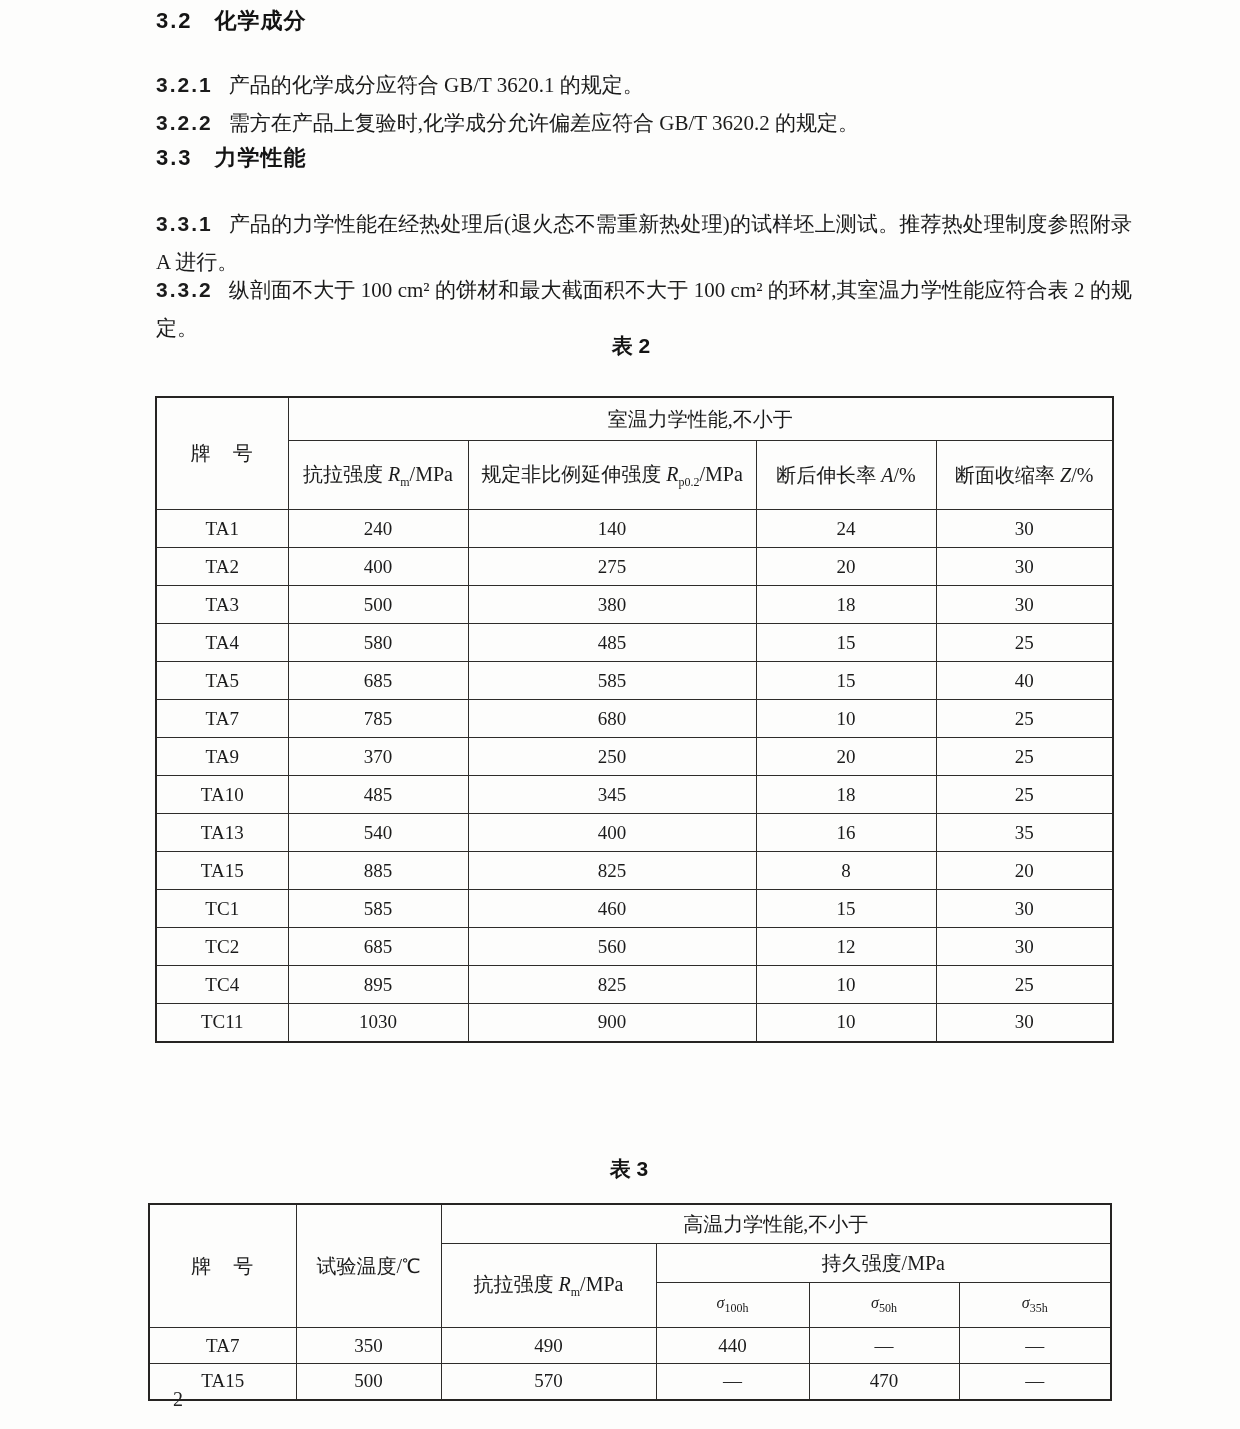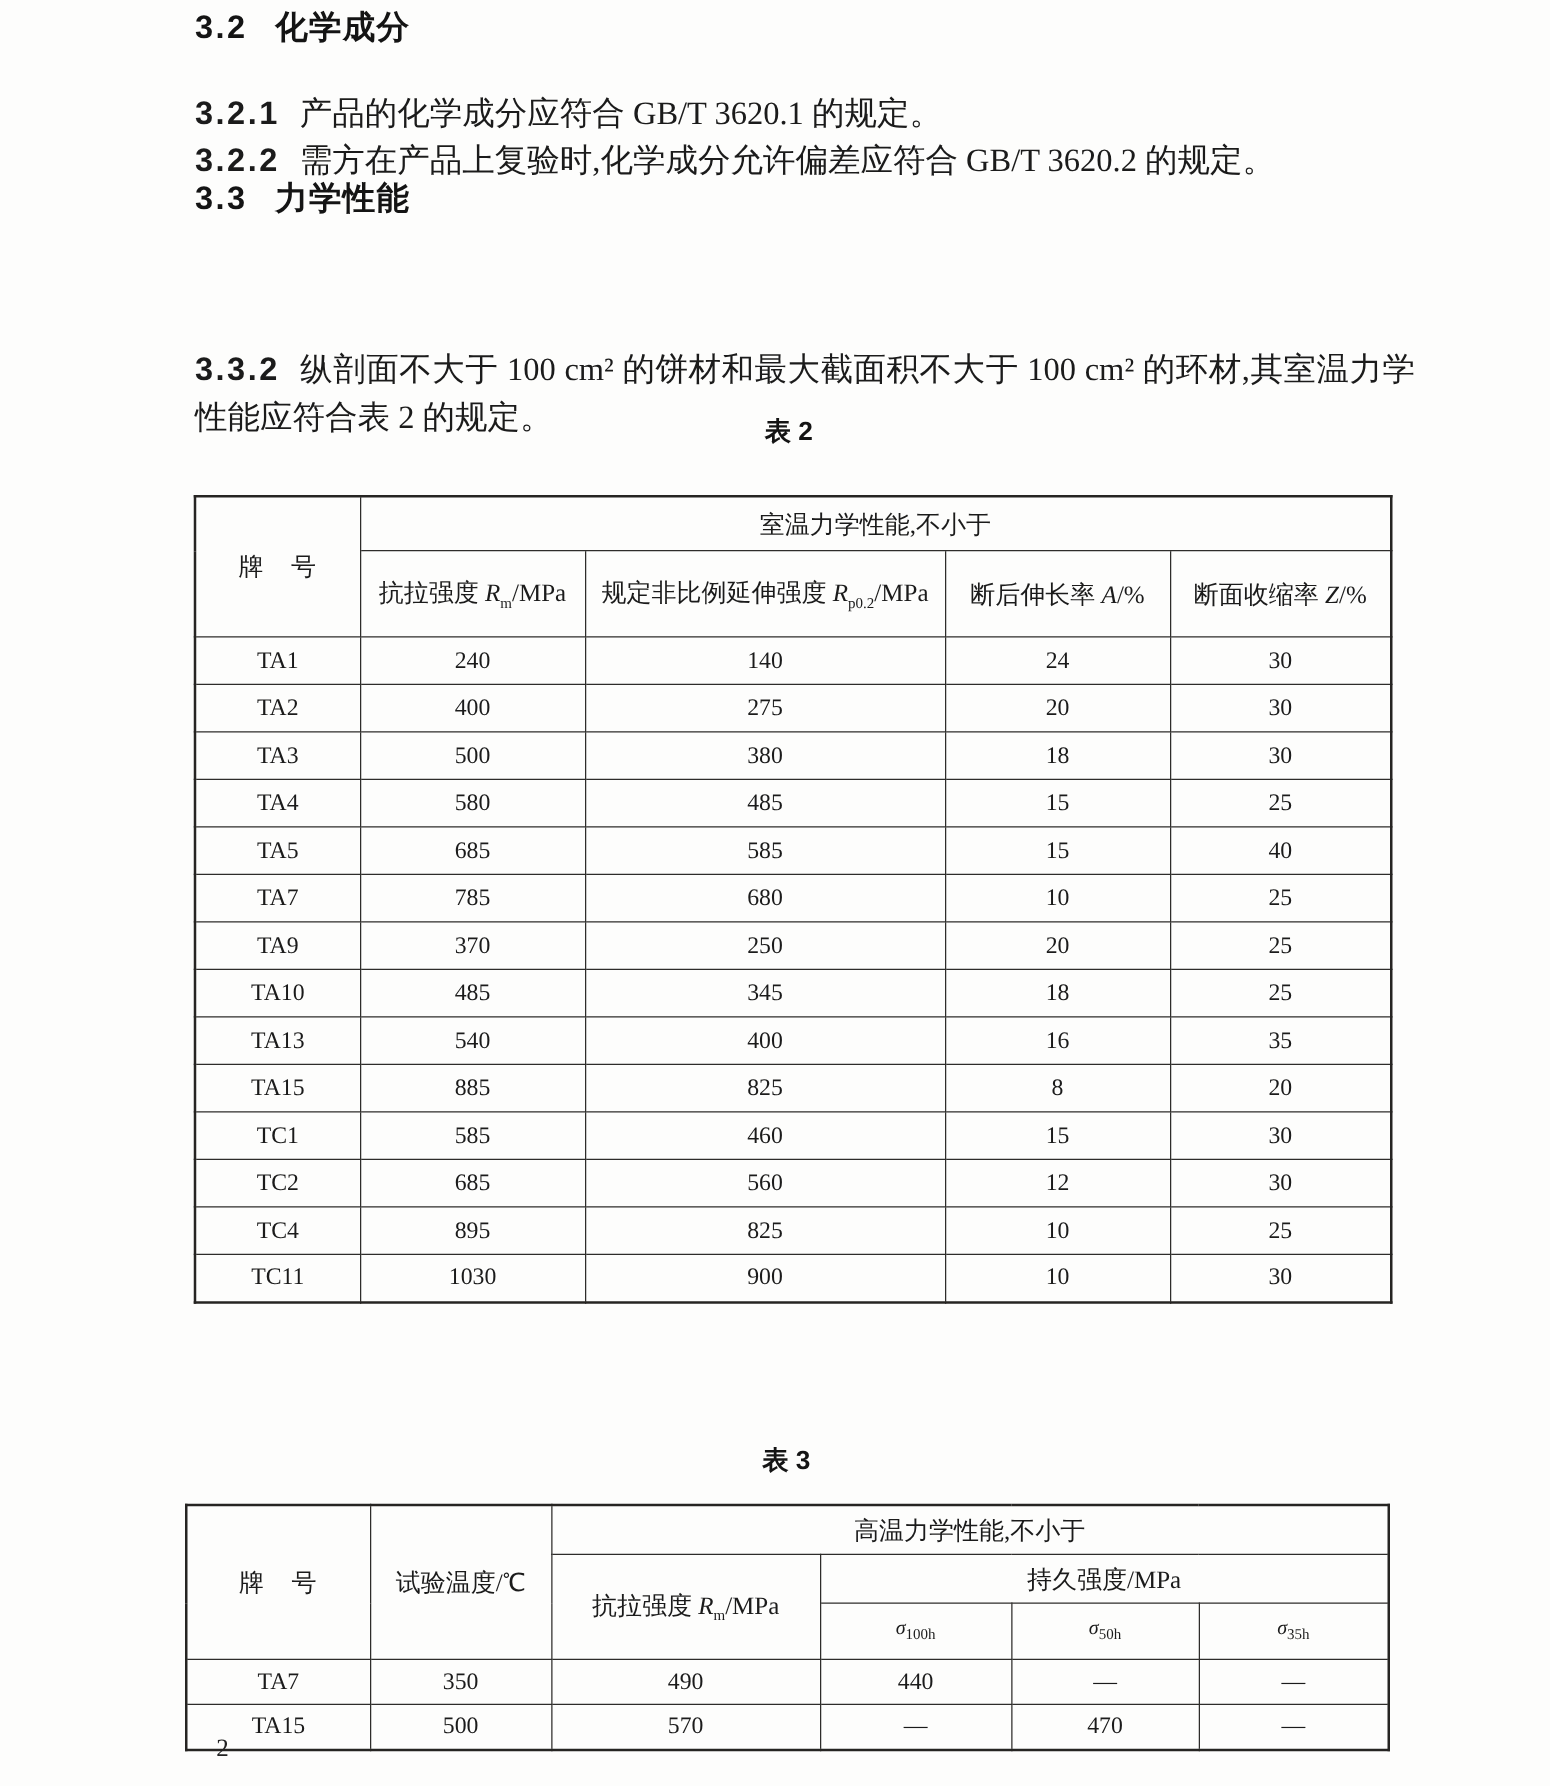--- a/index.html
+++ b/index.html
@@ -12,28 +12,28 @@
   #page {
     position: relative;
     width: 1240px; height: 1429px;
     background: #fdfdfc;
     overflow: hidden;
   }
   
   .sec-heading {
     position: absolute; left: 156px;
     font-family: "Liberation Sans", "DejaVu Sans", sans-serif;
-    font-weight: bold; font-size: 26px; line-height: 26px;
+    font-weight: bold; font-size: 22px; line-height: 26px;
     color: #141414; letter-spacing: 1px;
     white-space: nowrap;
   }
   .sec-heading .num { margin-right: 22px; letter-spacing: 2px; }
   .para {
     position: absolute; left: 156px; width: 976px;
-    font-size: 26px; line-height: 38px;
+    font-size: 21px; line-height: 38px;
     color: #1b1b1b;
     text-align: justify;
   }
   .para .num {
     font-family: "Liberation Sans", "DejaVu Sans", sans-serif;
     font-weight: bold; letter-spacing: 2px;
     margin-right: 16px;
   }
   
   .tbl-caption {
@@ -92,20 +92,23 @@
   </p>
 
   <p class="para" style="top:83px">
     <span class="num">3.2.2</span><span>需方在产品上复验时,化学成分允许偏差应符合 GB/T 3620.2 的规定。</span>
   </p>
 
   <div class="sec-heading" style="top:145px">
     <span class="num">3.3</span><span>力学性能</span>
   </div>
 
+  <p class="para" style="top:184px">
+    <span class="num">3.3.1</span><span>产品的力学性能在经热处理后(退火态不需重新热处理)的试样坯上测试。推荐热处理制度参照附录 A 进行。</span>
+  </p>
 
   <p class="para" style="top:250px">
     <span class="num">3.3.2</span><span>纵剖面不大于 100 cm² 的饼材和最大截面积不大于 100 cm² 的环材,其室温力学性能应符合表 2 的规定。</span>
   </p>
 
   <div class="tbl-caption" id="caption2">表 2</div>
 
   <table id="table2">
     <colgroup>
       <col style="width:132px">

